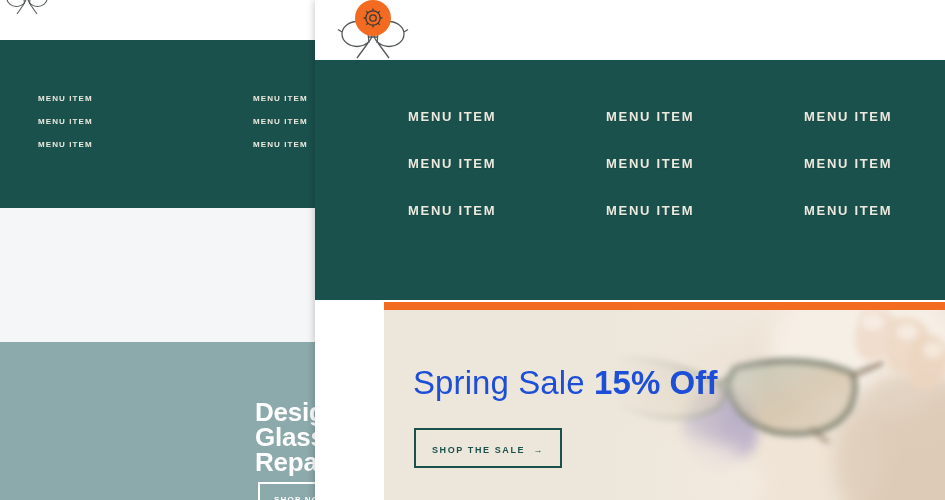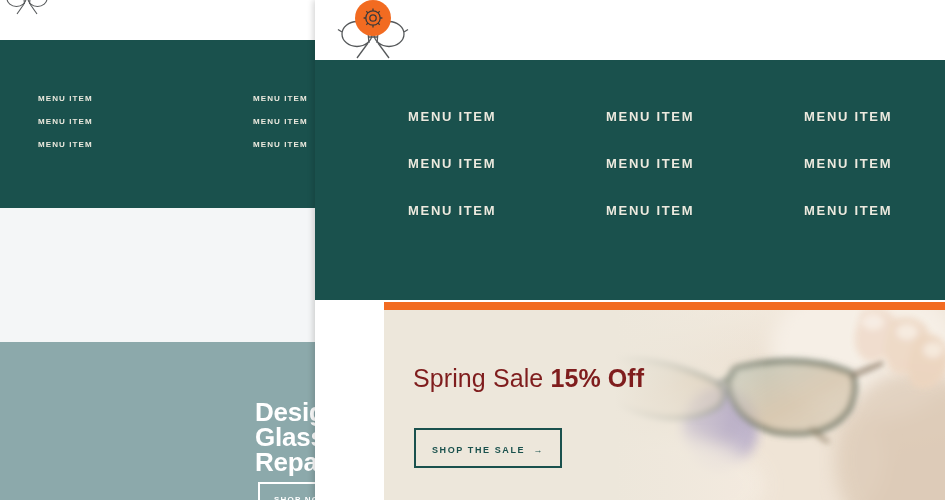--- a/index.html
+++ b/index.html
@@ -163,22 +163,22 @@
   #promo-photo-fade {
     position: absolute;
     left: 0; top: 0;
     width: 330px; height: 190px;
     background: linear-gradient(90deg, #ede7db 0%, rgba(237,231,219,0.72) 16%, rgba(237,231,219,0.0) 46%);
     z-index: 4;
   }
   #promo-heading {
     position: absolute;
     left: 29px; top: 62px;
-    font-size: 25px;
-    color: #7f1d1d;
+    font-size: 33px;
+    color: #1d4ed8;
     white-space: nowrap;
     letter-spacing: 0.1px;
     z-index: 6;
   }
   #promo-heading .light { font-weight: normal; }
   #promo-heading .bold { font-weight: bold; }
   #promo-button {
     position: absolute;
     left: 30px; top: 126px;
     width: 148px; height: 40px;

